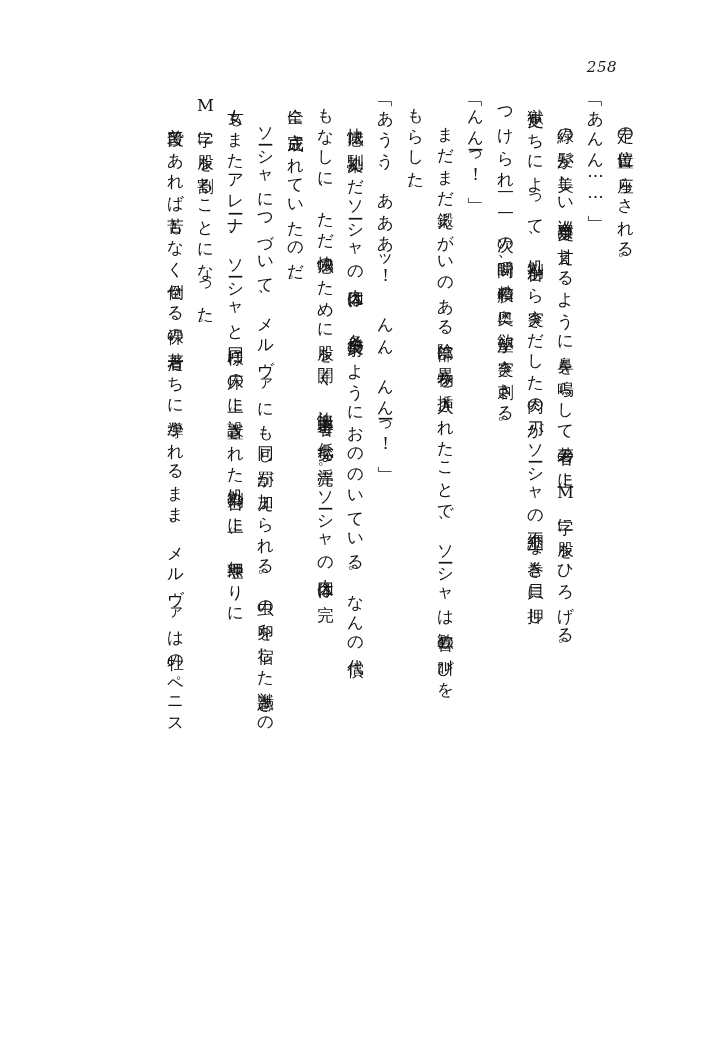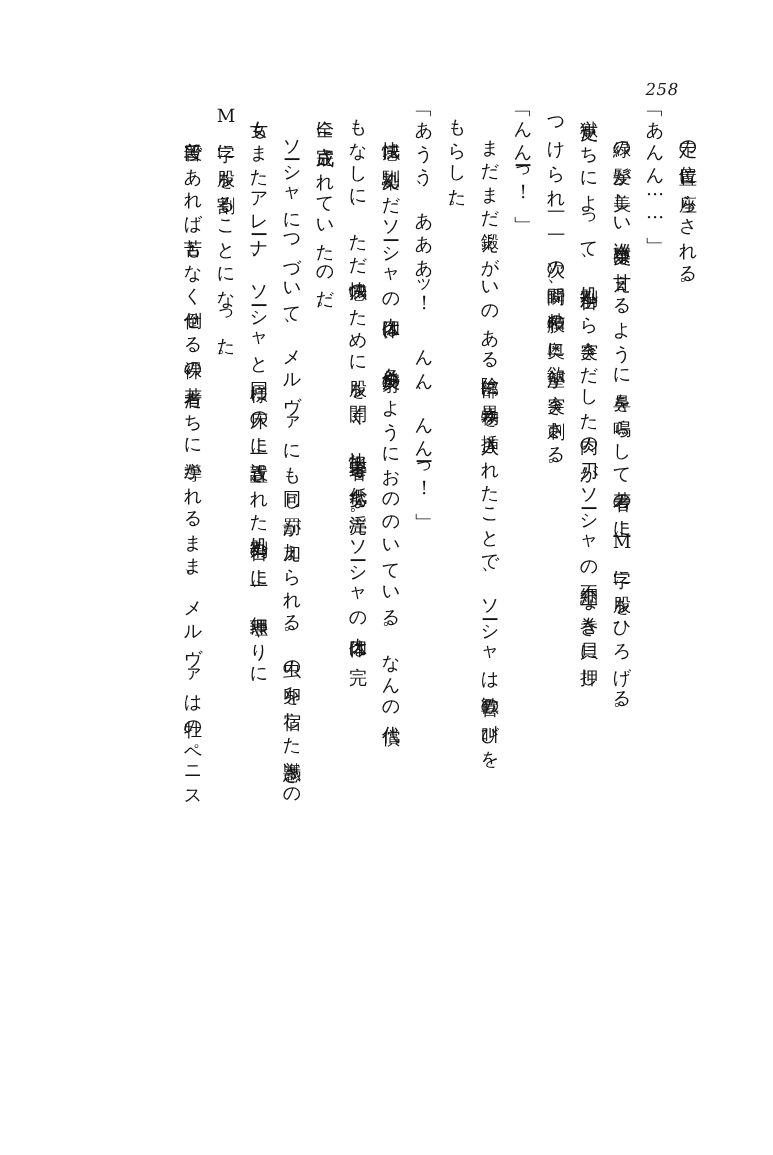--- a/index.html
+++ b/index.html
@@ -19,21 +19,20 @@
   
   .page-number {
     position: absolute;
     top: 58px;
     right: 86px;
     font-size: 15px;
     font-family: "DejaVu Serif", "Liberation Serif", serif;
     font-style: italic;
     color: #1a1a1a;
     letter-spacing: 0.5px;
-    margin-top: 14px;
   }
 
   
   .page-body {
     position: absolute;
     top: 96px;
     right: 70px;
     left: 58px;
     bottom: 60px;
     display: flex;

